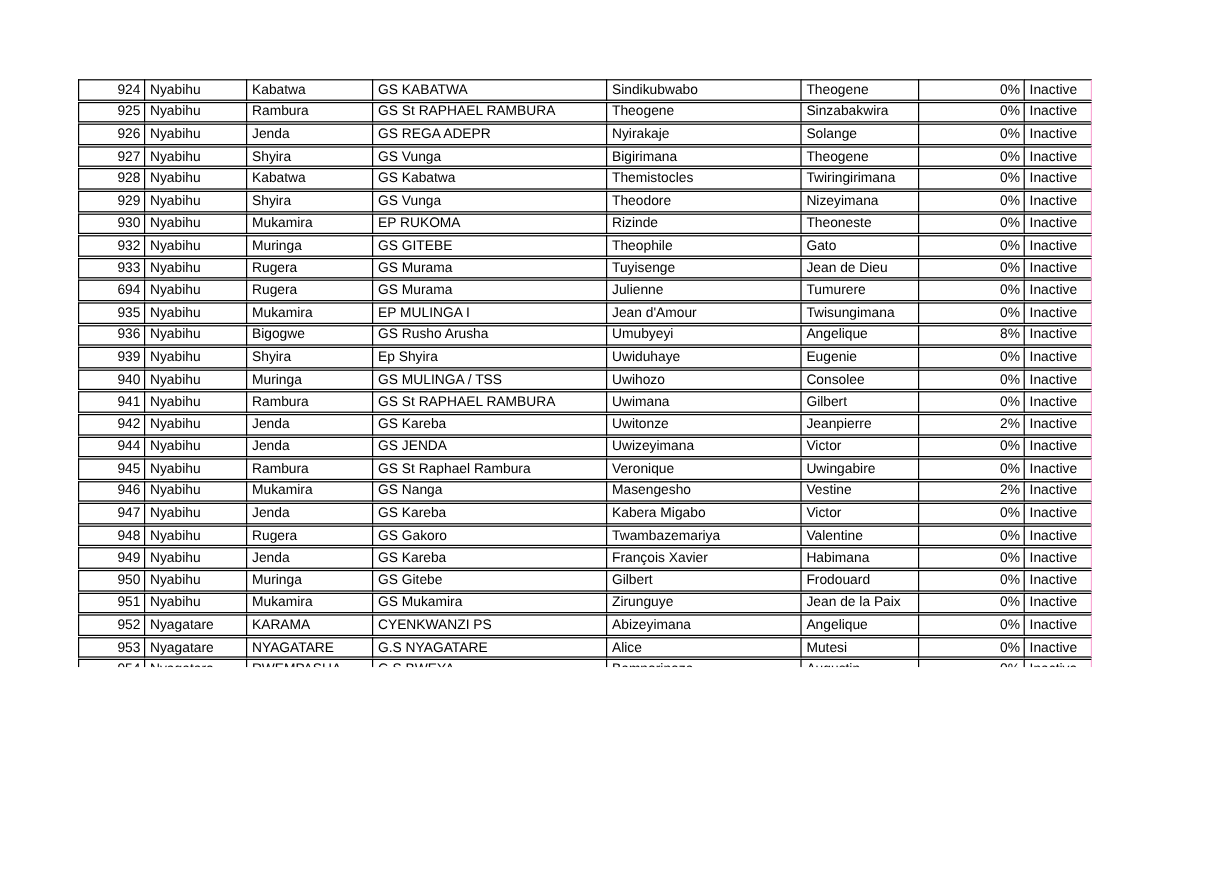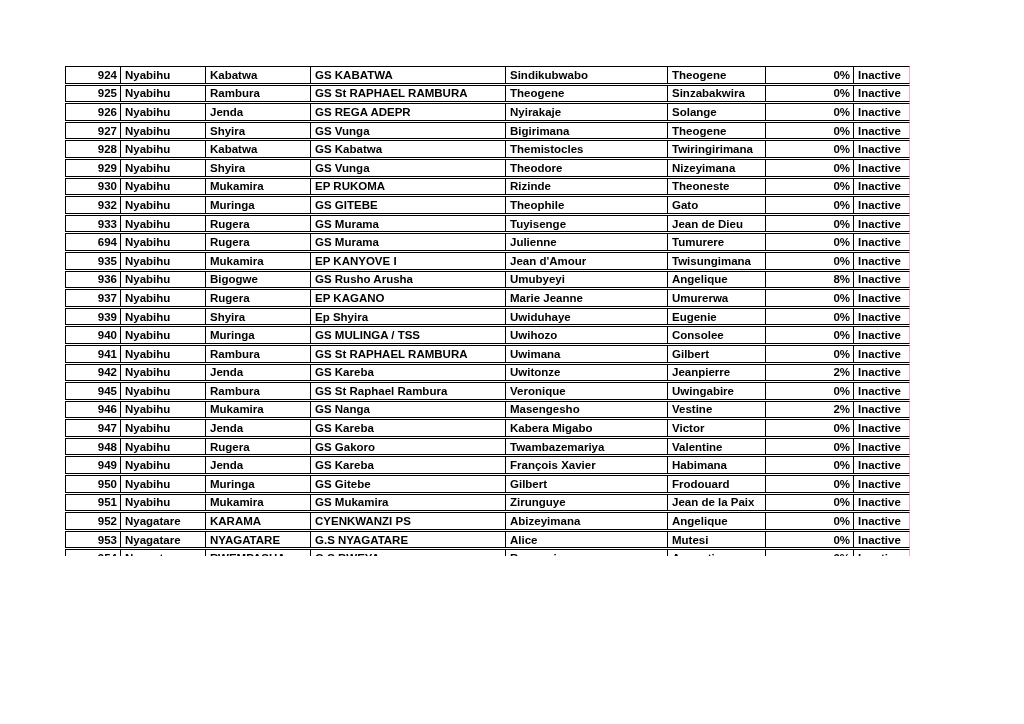--- a/index.html
+++ b/index.html
@@ -7,21 +7,20 @@
     padding: 0;
     background: #ffffff;
   }
   .page {
     position: relative;
     width: 1024px;
     height: 556px;
     background: #ffffff;
     overflow: hidden;
     font-family: "Liberation Sans", "DejaVu Sans", sans-serif;
-    font-weight: bold;
   }
   table.data-table {
     position: absolute;
     left: 65px;
     top: 65px;
     border-collapse: separate;
     border-spacing: 0 1px;
     table-layout: fixed;
     width: 845px;
   }
@@ -171,48 +170,38 @@
     <td>Julienne</td>
     <td>Tumurere</td>
     <td class="c-right">0%</td>
     <td>Inactive</td>
   </tr>
 
   <tr>
     <td class="c-right">935</td>
     <td>Nyabihu</td>
     <td>Mukamira</td>
-    <td>EP KANYOVE I</td>
+    <td>EP MULINGA I</td>
     <td>Jean d'Amour</td>
     <td>Twisungimana</td>
     <td class="c-right">0%</td>
     <td>Inactive</td>
   </tr>
 
   <tr>
     <td class="c-right">936</td>
     <td>Nyabihu</td>
     <td>Bigogwe</td>
     <td>GS Rusho Arusha</td>
     <td>Umubyeyi</td>
     <td>Angelique</td>
     <td class="c-right">8%</td>
     <td>Inactive</td>
   </tr>
 
-  <tr>
-    <td class="c-right">937</td>
-    <td>Nyabihu</td>
-    <td>Rugera</td>
-    <td>EP KAGANO</td>
-    <td>Marie Jeanne</td>
-    <td>Umurerwa</td>
-    <td class="c-right">0%</td>
-    <td>Inactive</td>
-  </tr>
 
 
   <tr>
     <td class="c-right">939</td>
     <td>Nyabihu</td>
     <td>Shyira</td>
     <td>Ep Shyira</td>
     <td>Uwiduhaye</td>
     <td>Eugenie</td>
     <td class="c-right">0%</td>
@@ -246,20 +235,30 @@
     <td>Nyabihu</td>
     <td>Jenda</td>
     <td>GS Kareba</td>
     <td>Uwitonze</td>
     <td>Jeanpierre</td>
     <td class="c-right">2%</td>
     <td>Inactive</td>
   </tr>
 
 
+  <tr>
+    <td class="c-right">944</td>
+    <td>Nyabihu</td>
+    <td>Jenda</td>
+    <td>GS JENDA</td>
+    <td>Uwizeyimana</td>
+    <td>Victor</td>
+    <td class="c-right">0%</td>
+    <td>Inactive</td>
+  </tr>
 
   <tr>
     <td class="c-right">945</td>
     <td>Nyabihu</td>
     <td>Rambura</td>
     <td>GS St Raphael Rambura</td>
     <td>Veronique</td>
     <td>Uwingabire</td>
     <td class="c-right">0%</td>
     <td>Inactive</td>

